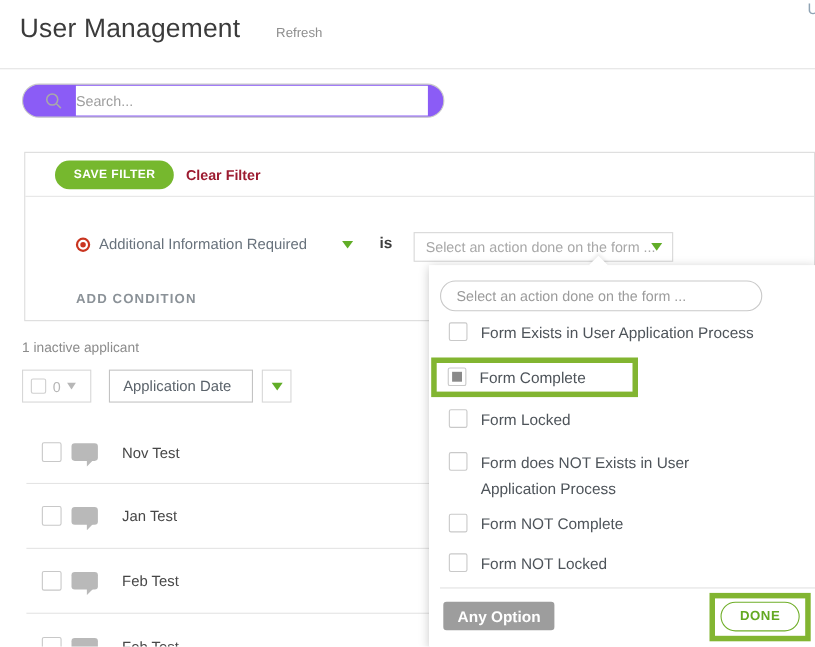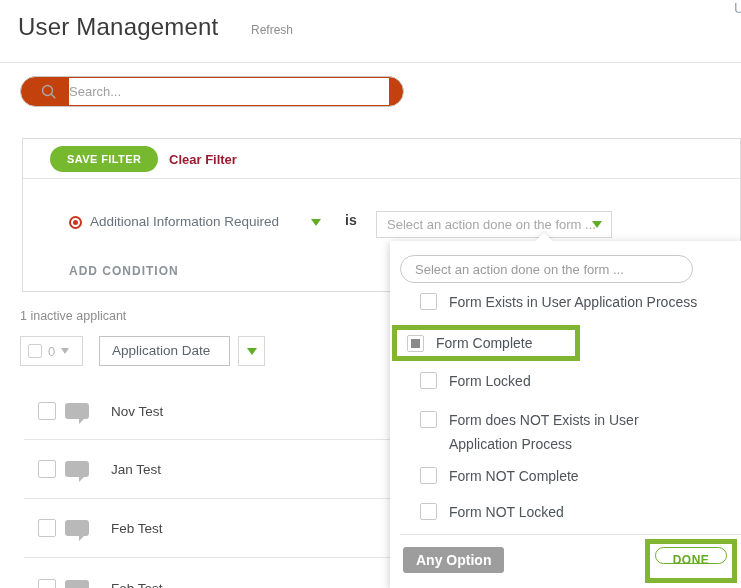--- a/index.html
+++ b/index.html
@@ -10,21 +10,21 @@
   }
   .abs { position:absolute; }
 
   
   .page-title { left:18px; top:13px; font-size:24px; font-weight:500; color:#3b3b3b; letter-spacing:.2px; }
   .refresh-link { left:251px; top:23px; font-size:12px; color:#8e8e8e; cursor:pointer; }
   .corner-u { left:734px; top:0px; font-size:14px; color:#8fa3b4; }
   .header-divider { left:0; top:62px; width:741px; height:1px; background:#e3e3e3; }
 
   
-  .search-pill { left:20px; top:76px; width:384px; height:31px; border:1px solid #c9c9c9; border-radius:17px; background:#c2410c; }
+  .search-pill { left:20px; top:76px; width:384px; height:31px; border:1px solid #c9c9c9; border-radius:17px; background:#8b5cf6; }
   .search-pill svg { position:absolute; left:20px; top:7px; }
   .search-pill input {
     position:absolute; left:48px; top:1px; width:320px; height:27px; border:none; outline:none;
     font-family:"Liberation Sans",sans-serif; font-size:13px; color:#555;
   }
   .search-pill input::placeholder { color:#9e9e9e; }
 
   
   .filter-panel { left:22px; top:138px; width:719px; height:154px; border:1px solid #dcdcdc; background:#fff; }
   .save-btn {
@@ -69,40 +69,40 @@
   
   .dropdown-panel { left:390px; top:241px; width:352px; height:348px; background:#fff; box-shadow:0 2px 9px rgba(0,0,0,.22); }
   .panel-notch { position:absolute; left:148px; top:-6px; width:12px; height:12px; background:#fff; transform:rotate(45deg); box-shadow:-2px -2px 3px rgba(0,0,0,.07); }
   .panel-search { position:absolute; left:10px; top:14px; width:293px; height:28px; border:1px solid #c9c9c9; border-radius:15px; background:#fff; }
   .panel-search input {
     position:absolute; left:14px; top:1px; width:264px; height:24px; border:none; outline:none;
     font-family:"Liberation Sans",sans-serif; font-size:13px; color:#555;
   }
   .panel-search input::placeholder { color:#9b9b9b; }
 
-  .opt-row { position:absolute; display:flex; align-items:flex-start; gap:12px; left:30px; cursor:pointer; }
+  .opt-row { position:absolute; display:flex; align-items:flex-start; gap:12px; left:18px; cursor:pointer; }
   .opt-cb { width:17px; height:17px; border:1px solid #c9c9c9; border-radius:2px; background:#fff; flex:0 0 auto; }
   .opt-cb.checked::after { content:''; display:block; width:9px; height:9px; margin:3px auto; background:#8a8a8a; }
   .opt-label { font-size:14px; color:#4e545a; line-height:19px; }
   .opt-label.wrap { width:238px; line-height:24px; margin-top:-3px; }
 
   .hl-box { position:absolute; left:2px; top:84px; width:188px; height:36px; }
   .hl-box.highlighted { border:5px solid #82b531; }
-  .hl-box .inner { display:flex; align-items:center; gap:12px; padding:4px 16px 0 10px; cursor:pointer; }
+  .hl-box .inner { display:flex; gap:12px; padding:4px 16px 0 10px; cursor:pointer; }
 
   .panel-footer-divider { position:absolute; left:10px; top:293px; width:342px; height:1px; background:#e2e2e2; }
   .any-option-btn {
     position:absolute; left:13px; top:306px; height:26px; line-height:26px; padding:0 13px;
     background:#9d9d9d; color:#fff; font-size:14px; font-weight:bold; border:none; border-radius:3px;
     cursor:pointer; font-family:"Liberation Sans",sans-serif;
   }
   .done-annotation { position:absolute; left:255px; top:298px; width:92px; height:44px; }
   .done-annotation.highlighted { border:5px solid #82b531; }
   .done-btn {
-    display:block; width:72px; height:17px; margin:3px auto 0; line-height:25px; text-align:center;
+    display:block; width:72px; height:27px; margin:3px auto 0; line-height:25px; text-align:center;
     background:#fff; border:1px solid #6fae28; border-radius:14px; color:#64a922;
     font-size:12px; font-weight:bold; letter-spacing:.5px; cursor:pointer; font-family:"Liberation Sans",sans-serif;
   }
 </style>
 </head>
 <body>
 
 <div id="screen">
 
   <div class="abs page-title">User Management</div>

